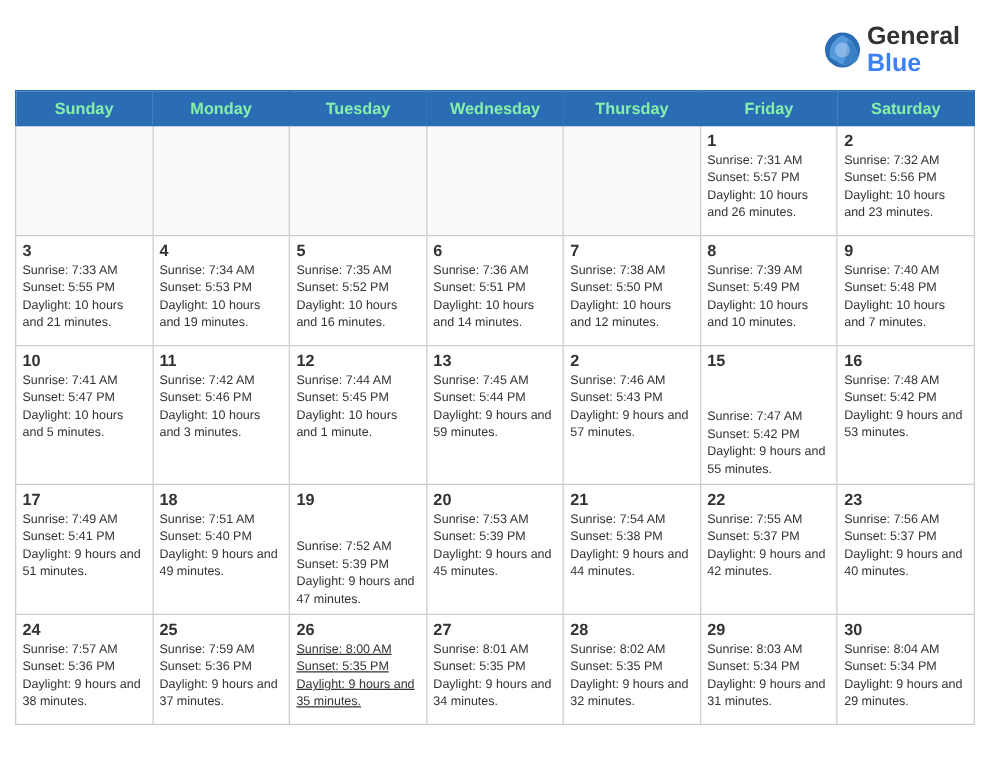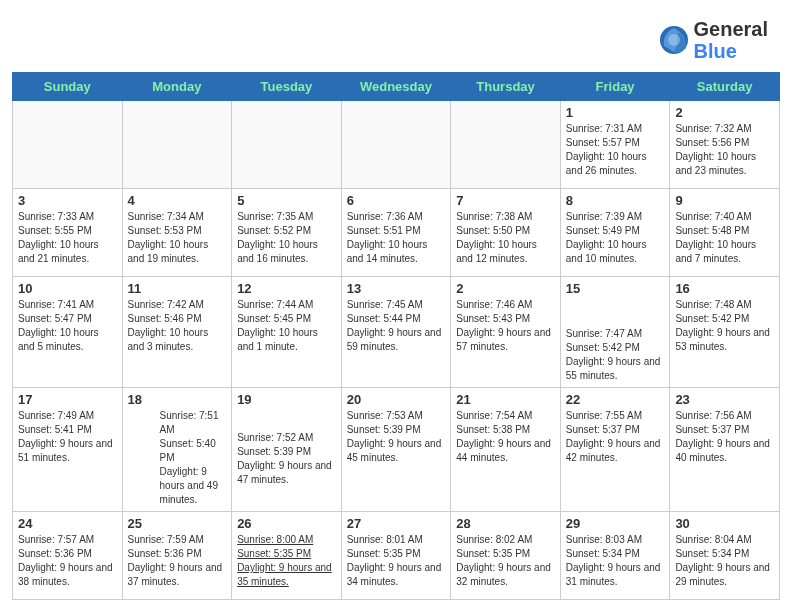--- a/index.html
+++ b/index.html
@@ -201,21 +201,21 @@
         </tr>
         <tr>
           <td>
             <div class="day-number">17</div>
             <div class="day-info" style="white-space: pre-line;">Sunrise: 7:49 AM
 Sunset: 5:41 PM
 Daylight: 9 hours and 51 minutes.</div>
           </td>
           <td>
             <div class="day-number">18</div>
-            <div class="day-info" style="white-space: pre-line; margin-left: 32px;">Sunrise: 7:51 AM
+            <div class="day-info" style="white-space: pre-line;">Sunrise: 7:51 AM
 Sunset: 5:40 PM
 Daylight: 9 hours and 49 minutes.</div>
           </td>
           <td>
             <div class="day-number">19</div>
             <div class="day-info" style="white-space: pre-line; margin-top: 24px;">Sunrise: 7:52 AM
 Sunset: 5:39 PM
 Daylight: 9 hours and 47 minutes.</div>
           </td>
           <td>

